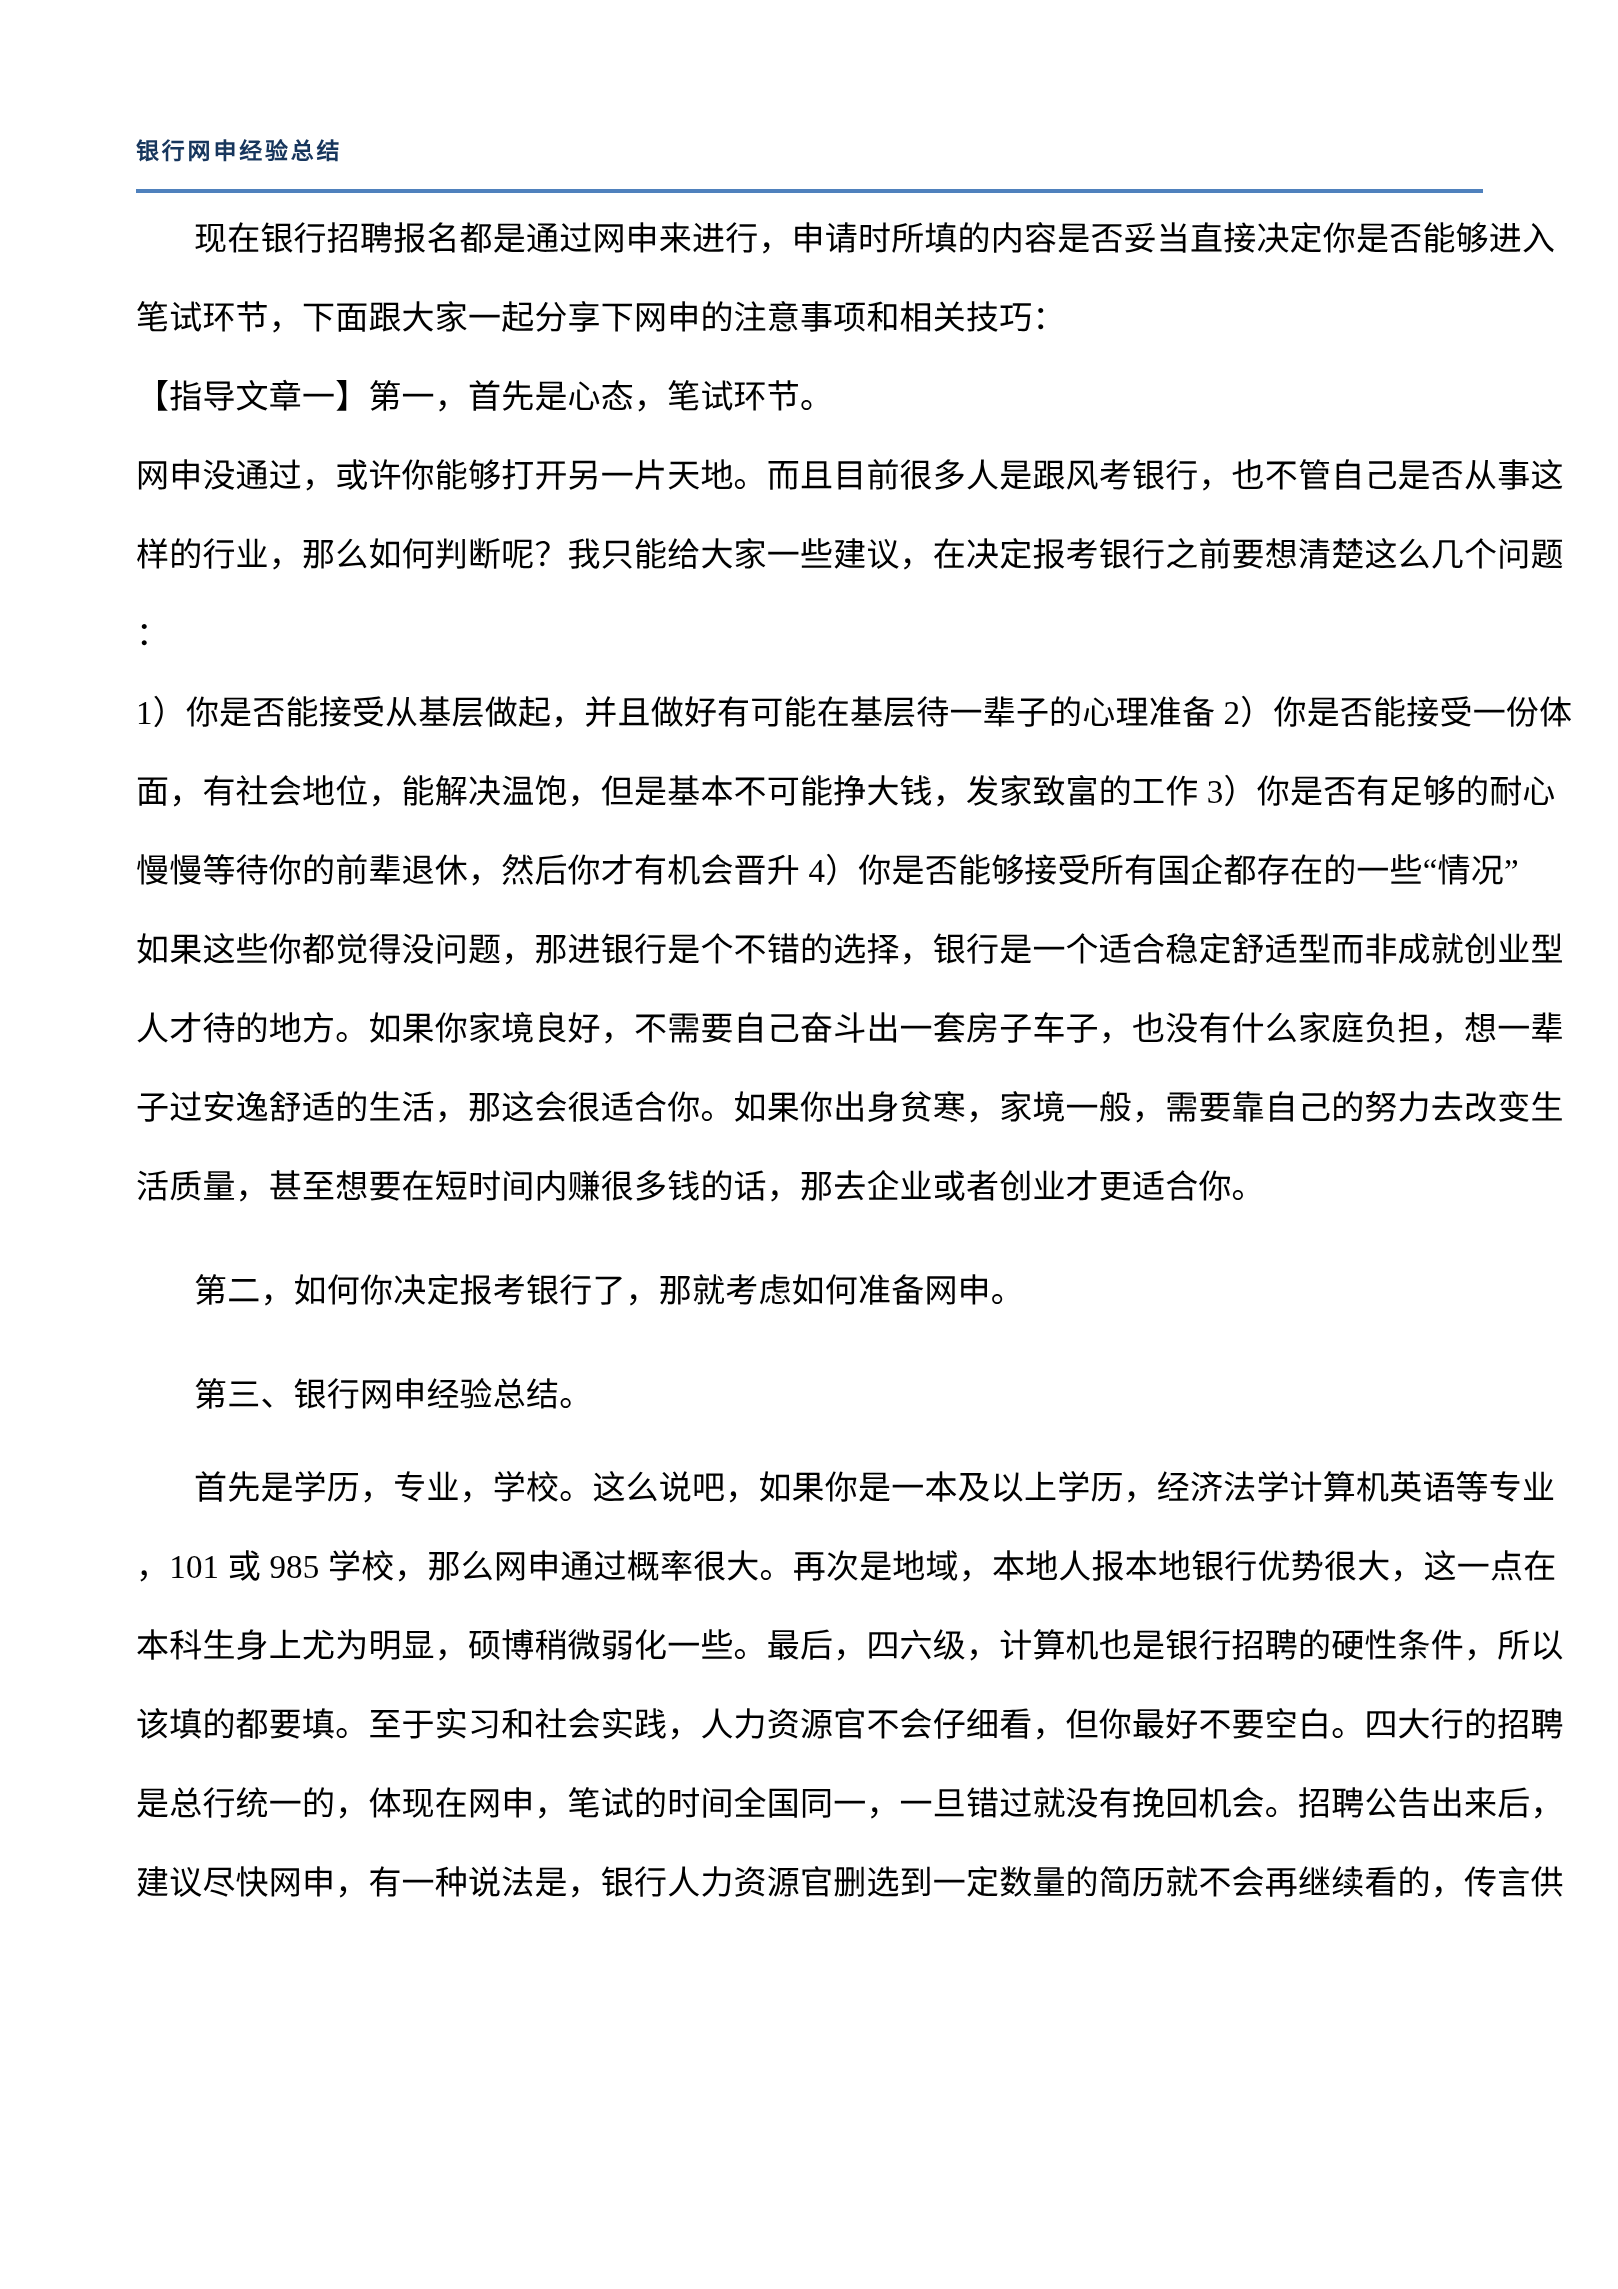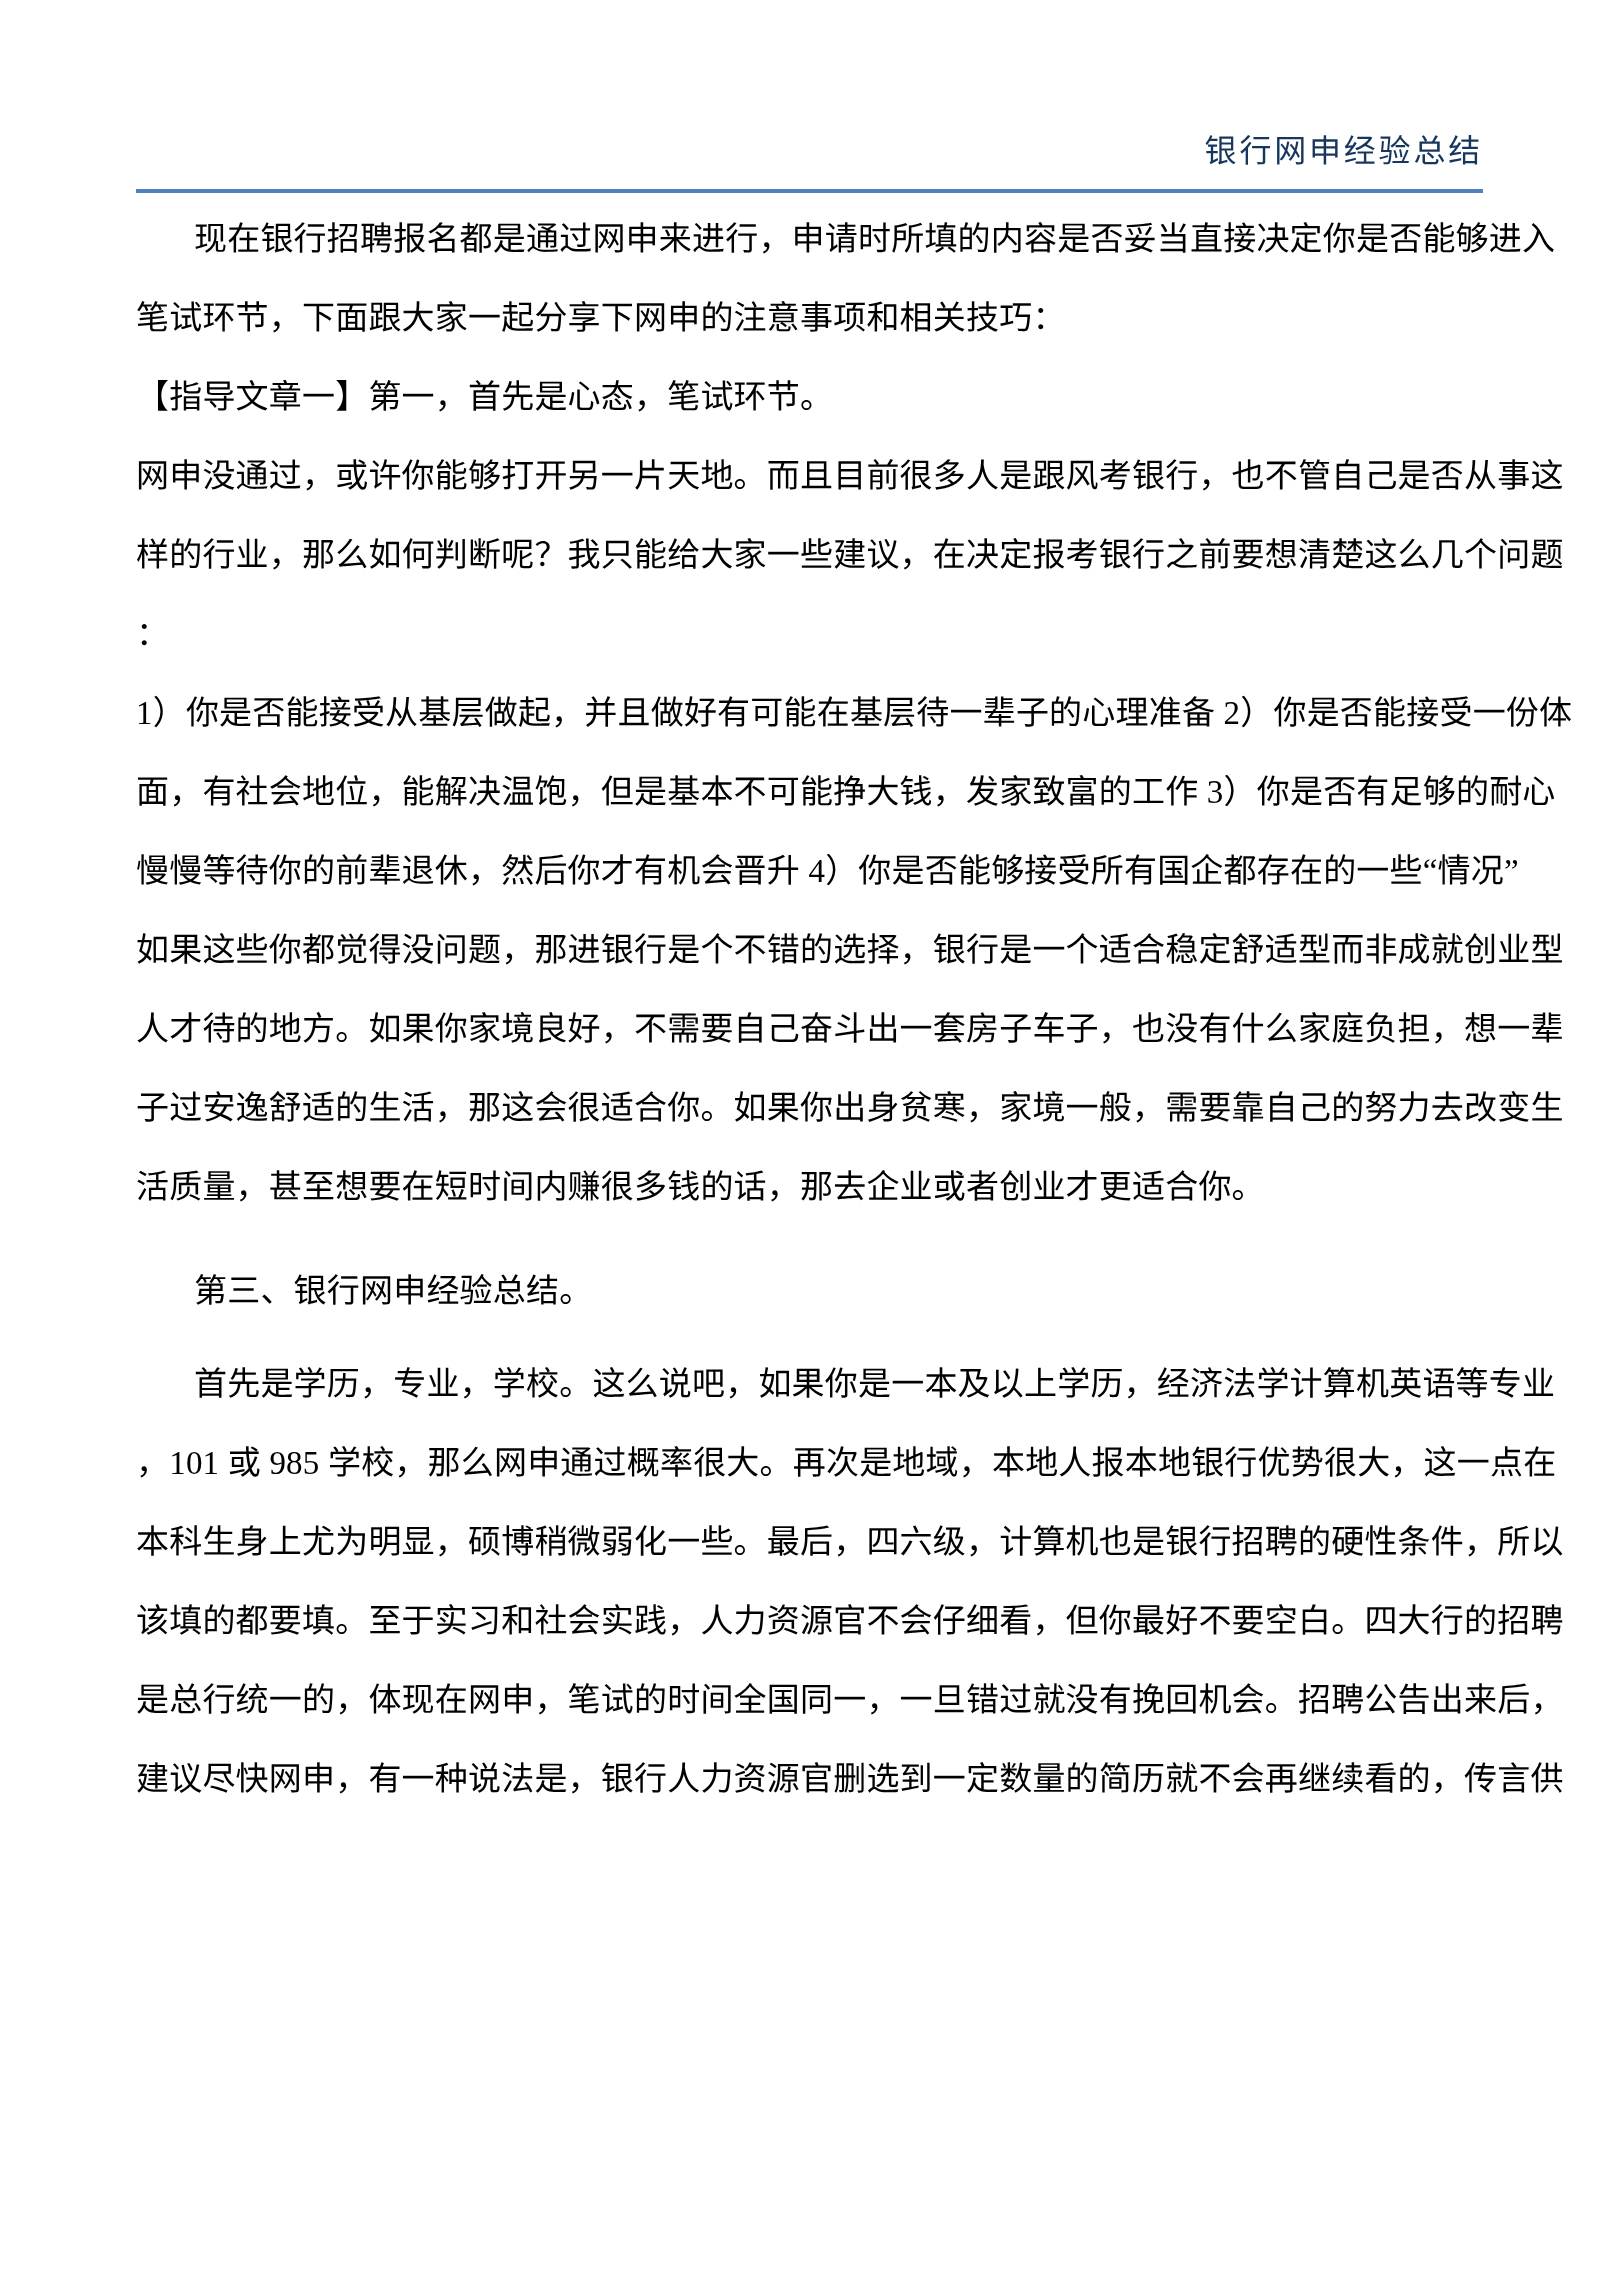--- a/index.html
+++ b/index.html
@@ -17,24 +17,24 @@
     font-family: "Liberation Serif", "DejaVu Serif", serif;
     color: #000000;
   }
   .doc-header {
     margin: 0 136px;
     padding-top: 131px;
     padding-bottom: 16.6px;
   }
   .doc-title {
     margin: 0;
-    font-size: 32px;
+    font-size: 23px;
     line-height: 41px;
-    font-weight: 400;
-    text-align: right;
+    font-weight: 700;
+    text-align: left;
     letter-spacing: 2.8px;
     color: #17365D;
   }
   .title-divider {
     height: 4.6px;
     margin: 0 136px;
     background: #4F81BD;
   }
   .doc-body {
     margin: 6.5px 136px 0 136px;
@@ -69,20 +69,21 @@
     <p class="para">网申没通过，或许你能够打开另一片天地。而且目前很多人是跟风考银行，也不管自己是否从事这
 样的行业，那么如何判断呢？我只能给大家一些建议，在决定报考银行之前要想清楚这么几个问题
 ：</p>
     <p class="para">1）你是否能接受从基层做起，并且做好有可能在基层待一辈子的心理准备 2）你是否能接受一份体
 面，有社会地位，能解决温饱，但是基本不可能挣大钱，发家致富的工作 3）你是否有足够的耐心
 慢慢等待你的前辈退休，然后你才有机会晋升 4）你是否能够接受所有国企都存在的一些“情况”
 如果这些你都觉得没问题，那进银行是个不错的选择，银行是一个适合稳定舒适型而非成就创业型
 人才待的地方。如果你家境良好，不需要自己奋斗出一套房子车子，也没有什么家庭负担，想一辈
 子过安逸舒适的生活，那这会很适合你。如果你出身贫寒，家境一般，需要靠自己的努力去改变生
 活质量，甚至想要在短时间内赚很多钱的话，那去企业或者创业才更适合你。</p>
+    <p class="para indent gap">第二，如何你决定报考银行了，那就考虑如何准备网申。</p>
     <p class="para indent gap">第三、银行网申经验总结。</p>
     <p class="para indent gap-sm">首先是学历，专业，学校。这么说吧，如果你是一本及以上学历，经济法学计算机英语等专业
 ，101 或 985 学校，那么网申通过概率很大。再次是地域，本地人报本地银行优势很大，这一点在
 本科生身上尤为明显，硕博稍微弱化一些。最后，四六级，计算机也是银行招聘的硬性条件，所以
 该填的都要填。至于实习和社会实践，人力资源官不会仔细看，但你最好不要空白。四大行的招聘
 是总行统一的，体现在网申，笔试的时间全国同一，一旦错过就没有挽回机会。招聘公告出来后，
 建议尽快网申，有一种说法是，银行人力资源官删选到一定数量的简历就不会再继续看的，传言供</p>
   </main>
 
 </div>

